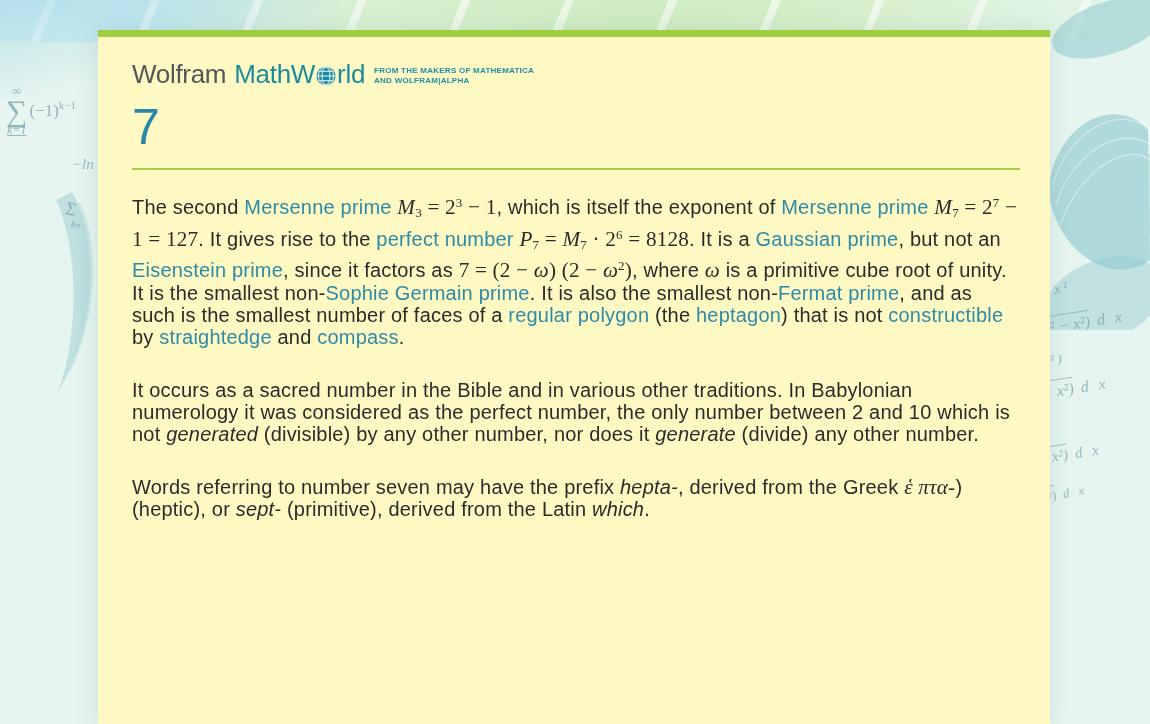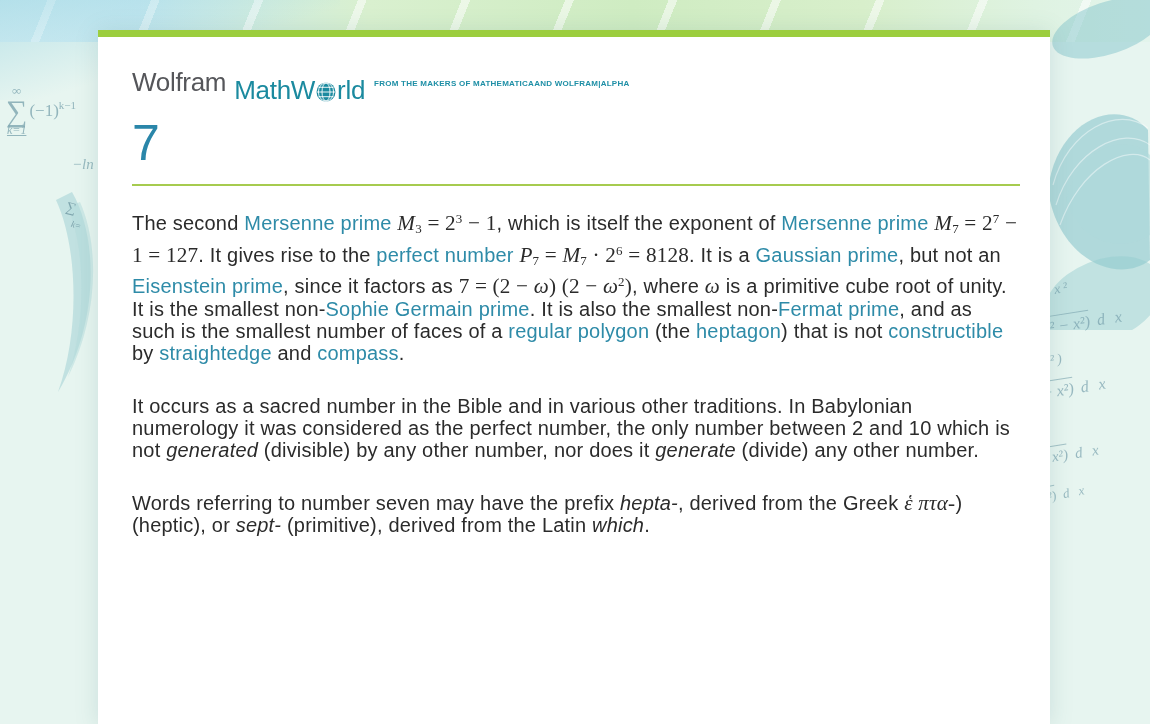--- a/index.html
+++ b/index.html
@@ -37,30 +37,30 @@
   .frag .ovl:empty{display:none;border:none;}
   .frag .tail{margin-left:7px;letter-spacing:3px;}
   .f1{left:1047px;top:281px;transform:rotate(-12deg);font-size:14px;}
   .f2{left:1036px;top:314px;transform:rotate(-9deg);}
   .f3{left:1043px;top:352px;transform:rotate(-9deg);font-size:14px;}
   .f4{left:1033px;top:380px;transform:rotate(-9deg);}
   .f5{left:1038px;top:446px;transform:rotate(-9deg);font-size:15px;}
   .f6{left:1042px;top:486px;transform:rotate(-11deg);font-size:13px;}
   
   .card{position:absolute;left:98px;top:30px;width:952px;height:694px;z-index:5;
-    box-sizing:border-box;background:#ffffff;
+    box-sizing:border-box;background:#fef9c3;
     border-top:7px solid var(--card-top-bar,#9cce3e);
     box-shadow:0 2px 22px rgba(70,130,130,.18);
     padding:0 30px 0 34px;}
   .logo{display:flex;align-items:center;margin-top:22px;cursor:pointer;}
   .brand-w{font-size:26px;letter-spacing:-.3px;color:var(--brand-gray,#55565a);margin-right:8px;}
   .brand-m{display:inline-flex;align-items:center;font-size:26px;font-weight:500;
-    letter-spacing:-.3px;color:var(--brand-teal,#1b8a9f);margin-top:16px;}
+    letter-spacing:-.3px;color:var(--brand-teal,#1b8a9f);}
   .globe{margin:2px 1px 0 1px;}
-  .tagline{display:flex;flex-direction:row;margin-left:9px;margin-top:2px;
+  .tagline{display:flex;flex-direction:column;margin-left:9px;margin-top:2px;
     font-size:8px;font-weight:600;letter-spacing:.25px;line-height:10px;
     color:var(--tagline-teal,#1e8fa6);}
   .tagline b{font-weight:800;}
   h1.title{margin:10px 0 0;font-size:50px;line-height:54px;font-weight:400;
     color:var(--title-teal,#2a86a9);}
   hr.rule{border:none;border-top:2px solid var(--rule-green,#a6cb4f);margin:14px 0 0;}
   p.body{margin:22px 0 0;font-size:20px;line-height:22px;letter-spacing:.2px;
     color:var(--body-text,#2b2b2b);}
   p.body + p.body{margin-top:31px;}
   .lnk{color:var(--link-teal,#2e8ba8);text-decoration:none;cursor:pointer;}

